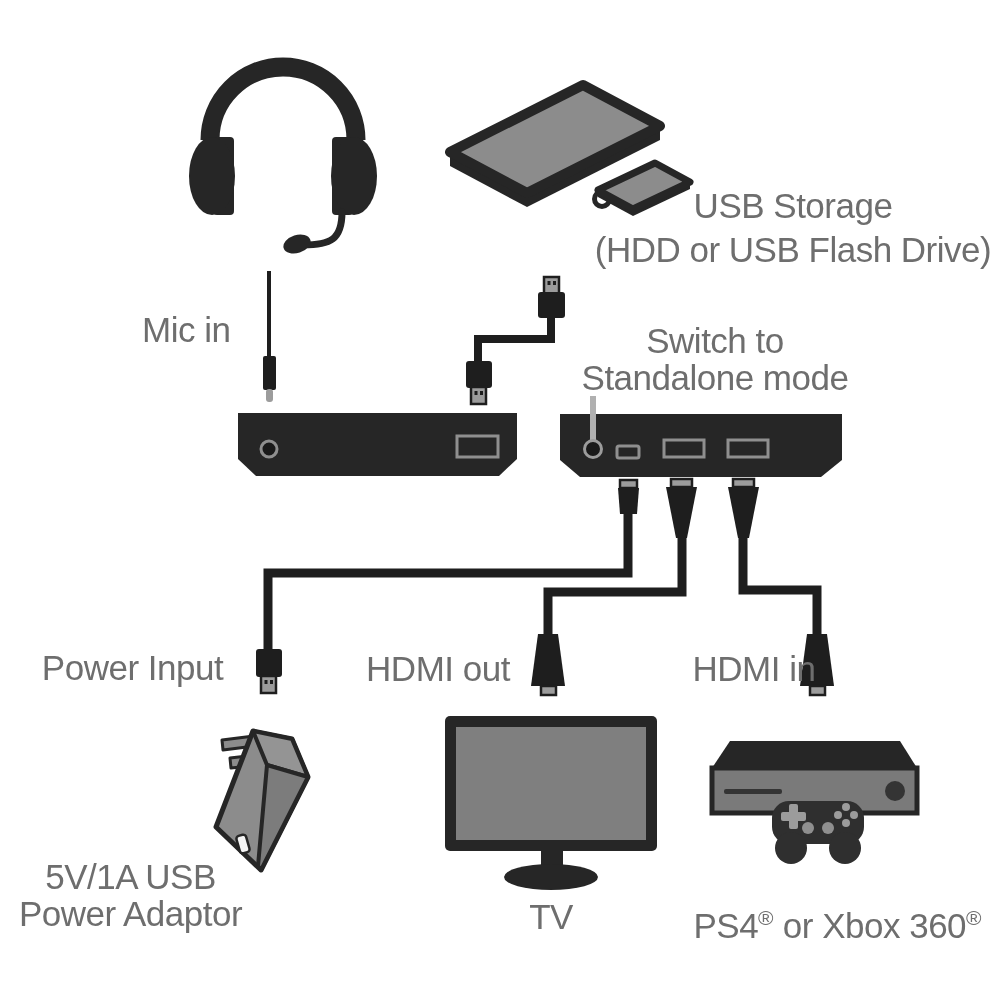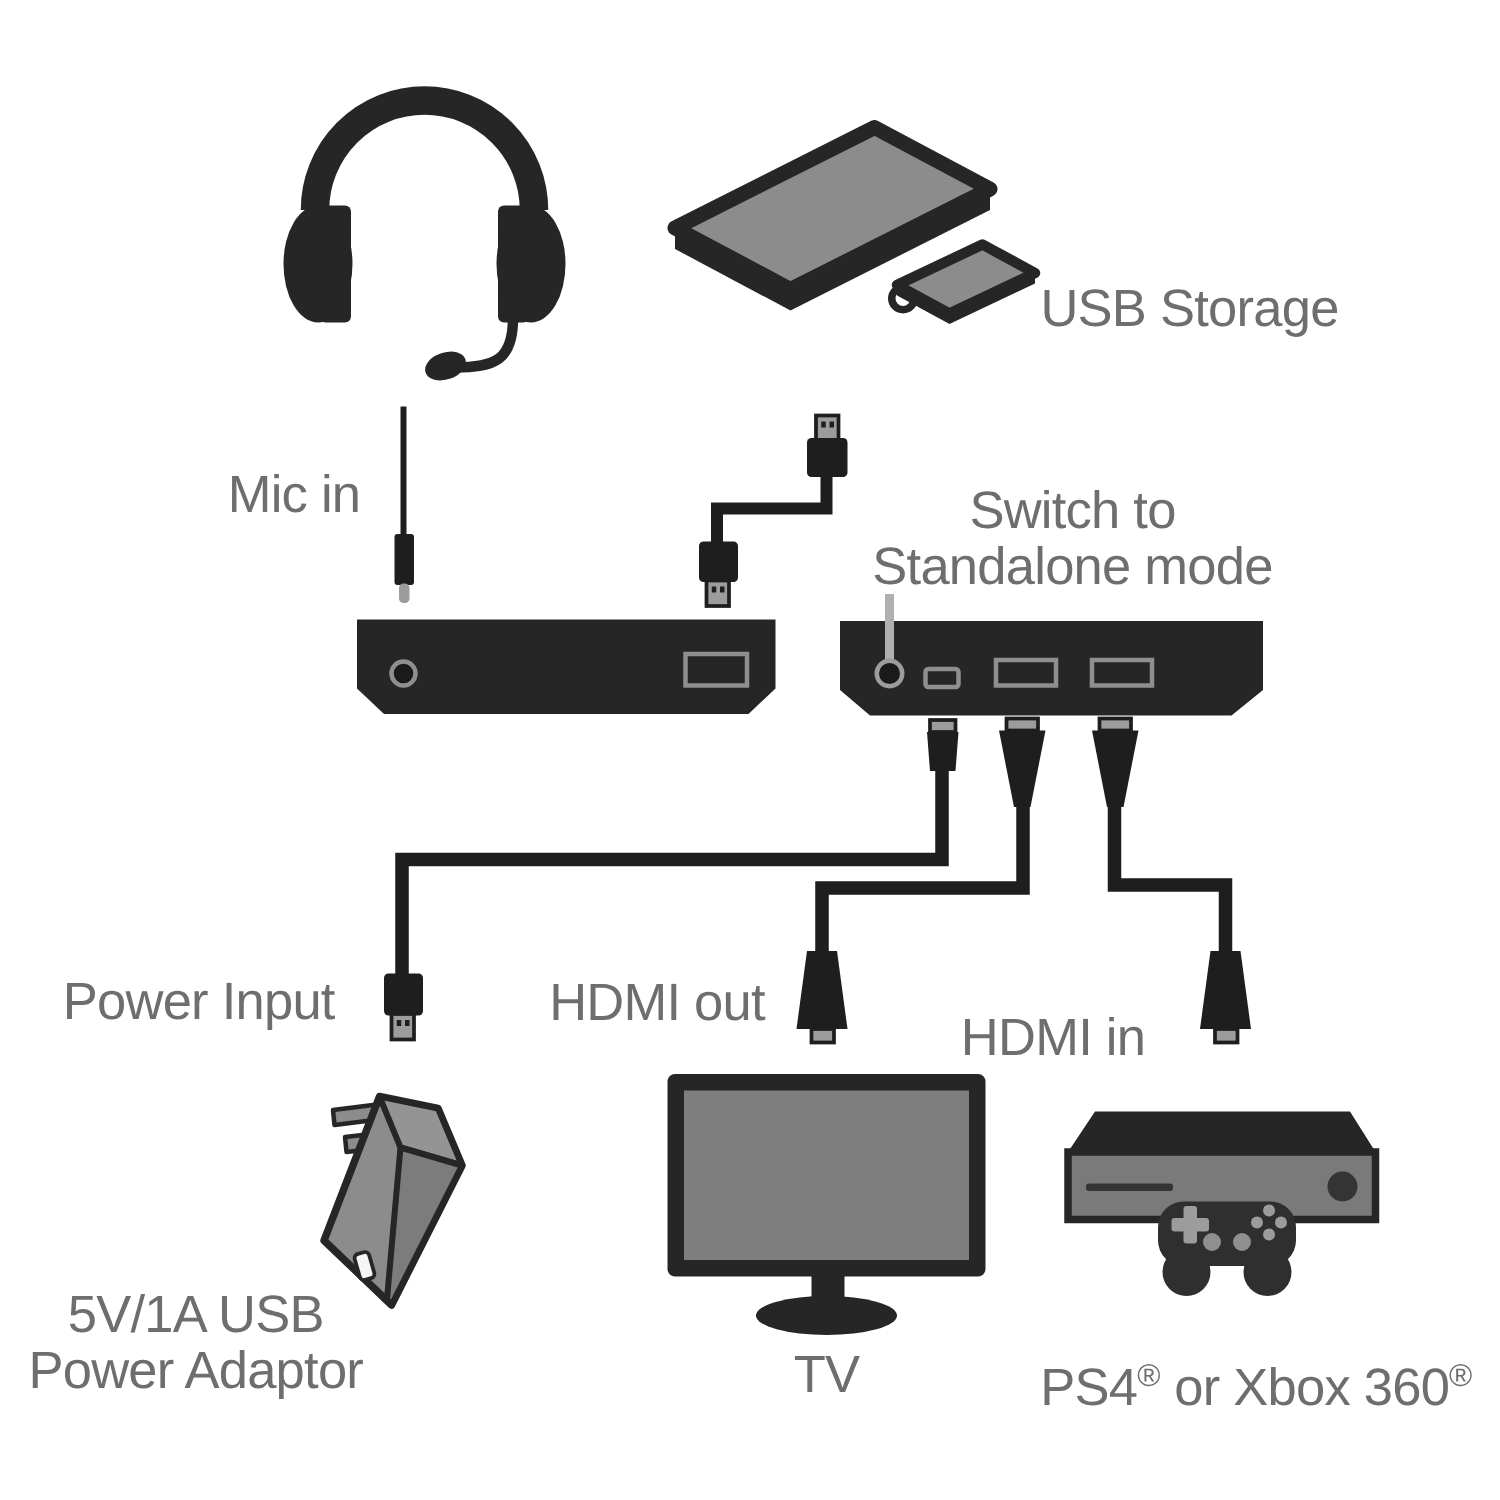--- a/index.html
+++ b/index.html
@@ -8,21 +8,21 @@
     background:#ffffff; overflow:hidden;
     font-family:"Liberation Sans","DejaVu Sans",sans-serif;
   }
   .art { position:absolute; left:0; top:0; }
   .label {
     position:absolute; color:#6e6e6e; font-size:35px;
     letter-spacing:-0.5px; white-space:nowrap; line-height:38px;
   }
   .label .sup { font-size:21px; vertical-align:super; letter-spacing:0; }
   .center { text-align:center; }
-  .right  { text-align:center; }
+  .right  { text-align:left; }
 </style>
 </head>
 <body>
 
 <div class="canvas">
 
   <svg class="art" width="1000" height="1000" viewBox="0 0 1000 1000">
 
     <g fill="#262626">
       <path d="M 210 140 A 73 73 0 0 1 356 140" fill="none" stroke="#262626" stroke-width="19"></path>
@@ -153,32 +153,33 @@
       <circle cx="846" cy="823" r="4" fill="#9c9c9c"></circle>
       <circle cx="808" cy="828" r="6" fill="#8f8f8f"></circle>
       <circle cx="828" cy="828" r="6" fill="#8f8f8f"></circle>
     </g>
   </svg>
 
   <div class="label right" style="left:142px; top:311px; width:108px;">Mic in</div>
 
   <div class="label center" style="left:586px; top:184px; width:414px; line-height:44px;">
     <div>USB Storage</div>
+    <div>(HDD or USB Flash Drive)</div>
   </div>
 
   <div class="label center" style="left:565px; top:322px; width:300px; line-height:37px;">
     <div>Switch to</div>
     <div>Standalone mode</div>
   </div>
 
   <div class="label center" style="left:25px; top:649px; width:215px;">Power Input</div>
 
   <div class="label center" style="left:348px; top:650px; width:180px;">HDMI out</div>
 
-  <div class="label center" style="left:612px; top:650px; width:180px;margin-top:23px;">HDMI in</div>
+  <div class="label center" style="left:664px; top:650px; width:180px;">HDMI in</div>
 
   <div class="label center" style="left:8px; top:858px; width:245px; line-height:37px;">
     <div>5V/1A USB</div>
     <div>Power Adaptor</div>
   </div>
 
   <div class="label center" style="left:501px; top:898px; width:100px;">TV</div>
 
   <div class="label center" style="left:665px; top:899px; width:345px;">
     <span>PS4</span><span class="sup">®</span><span> or Xbox 360</span><span class="sup">®</span>

